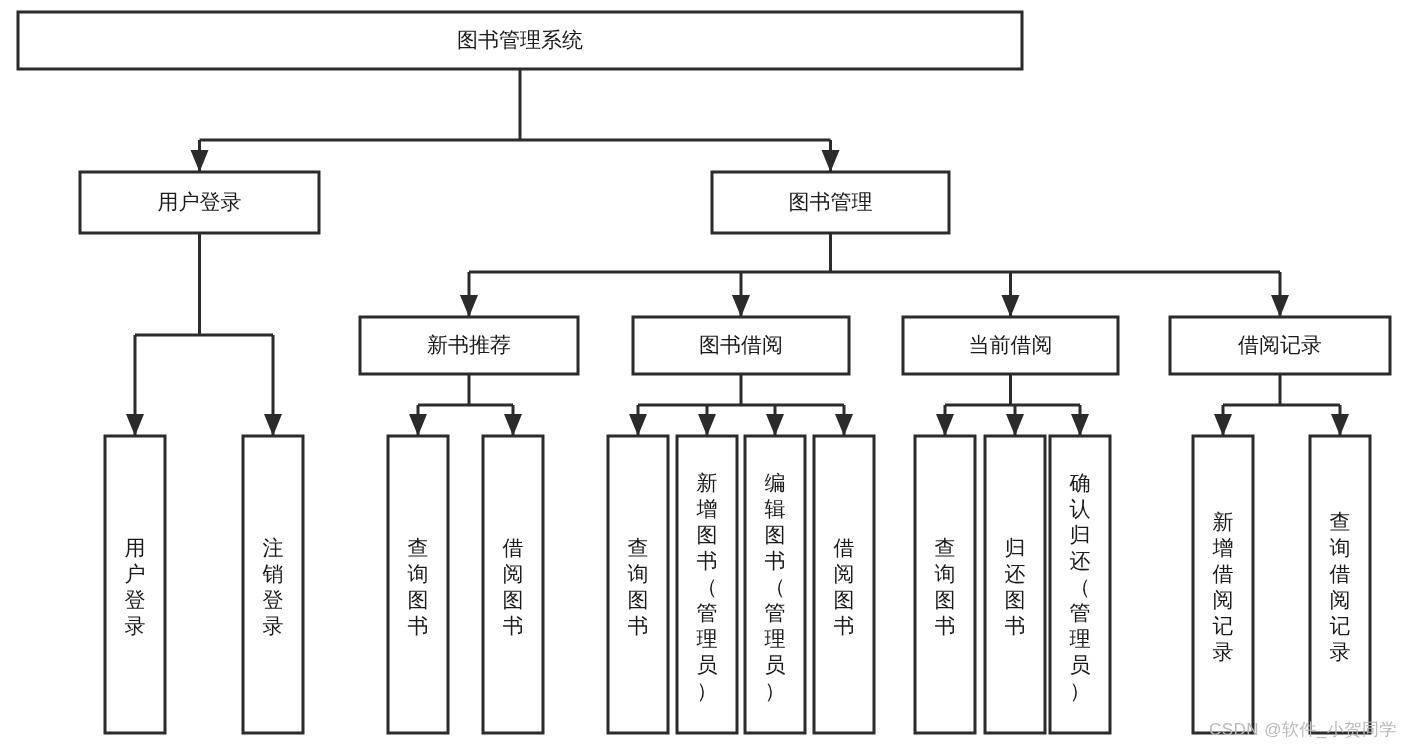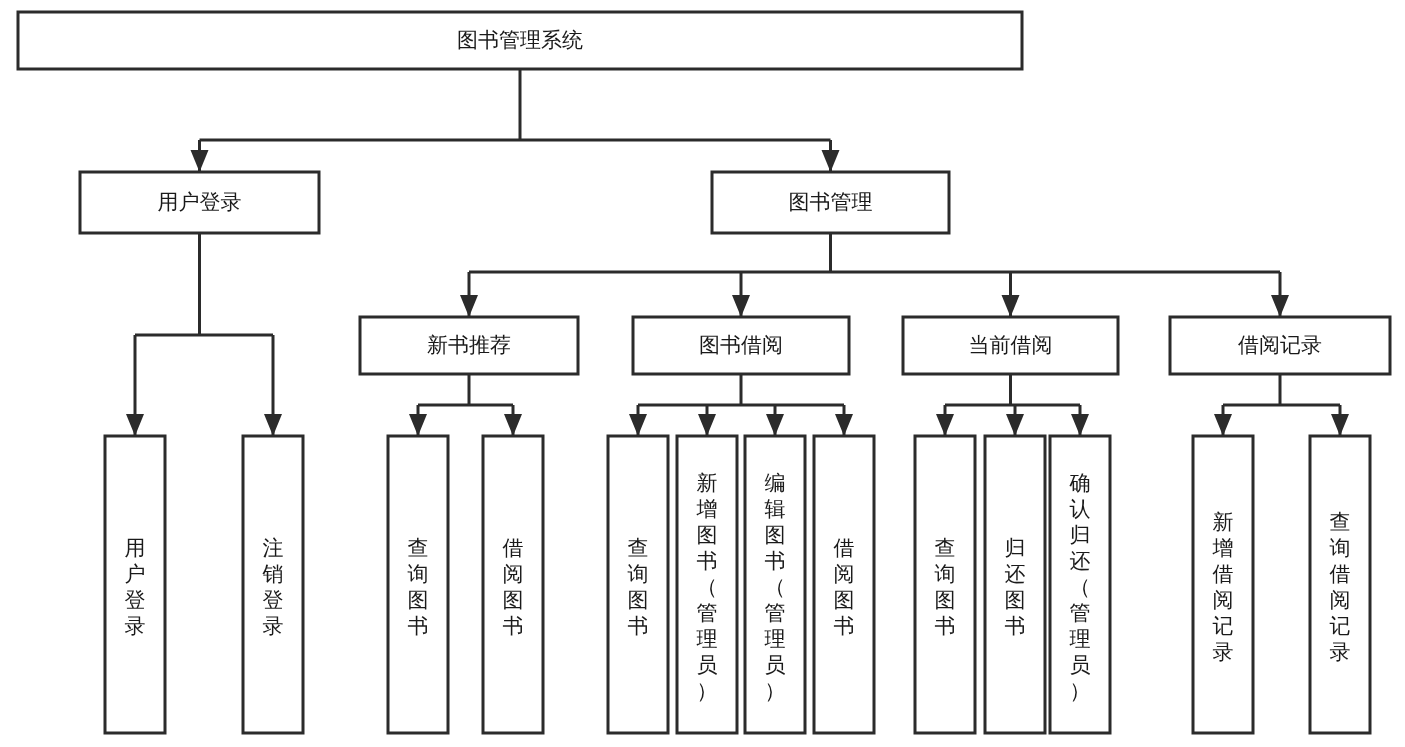--- a/index.html
+++ b/index.html
@@ -203,13 +203,14 @@
         <g>
           <rect class="node-box" x="1193" y="436" width="60" height="297"></rect>
           <text class="node-label-v" x="1223" y="528.5"><tspan x="1223" dy="0">新</tspan><tspan x="1223" dy="26">增</tspan><tspan x="1223" dy="26">借</tspan><tspan x="1223" dy="26">阅</tspan><tspan x="1223" dy="26">记</tspan><tspan x="1223" dy="26">录</tspan></text>
         </g>
         <g>
           <rect class="node-box" x="1310" y="436" width="60" height="297"></rect>
           <text class="node-label-v" x="1340" y="528.5"><tspan x="1340" dy="0">查</tspan><tspan x="1340" dy="26">询</tspan><tspan x="1340" dy="26">借</tspan><tspan x="1340" dy="26">阅</tspan><tspan x="1340" dy="26">记</tspan><tspan x="1340" dy="26">录</tspan></text>
         </g>
       </g>
   </svg>
+  <div class="watermark-text">CSDN @软件_小贺同学</div>
 </div>
 
 </body></html>

